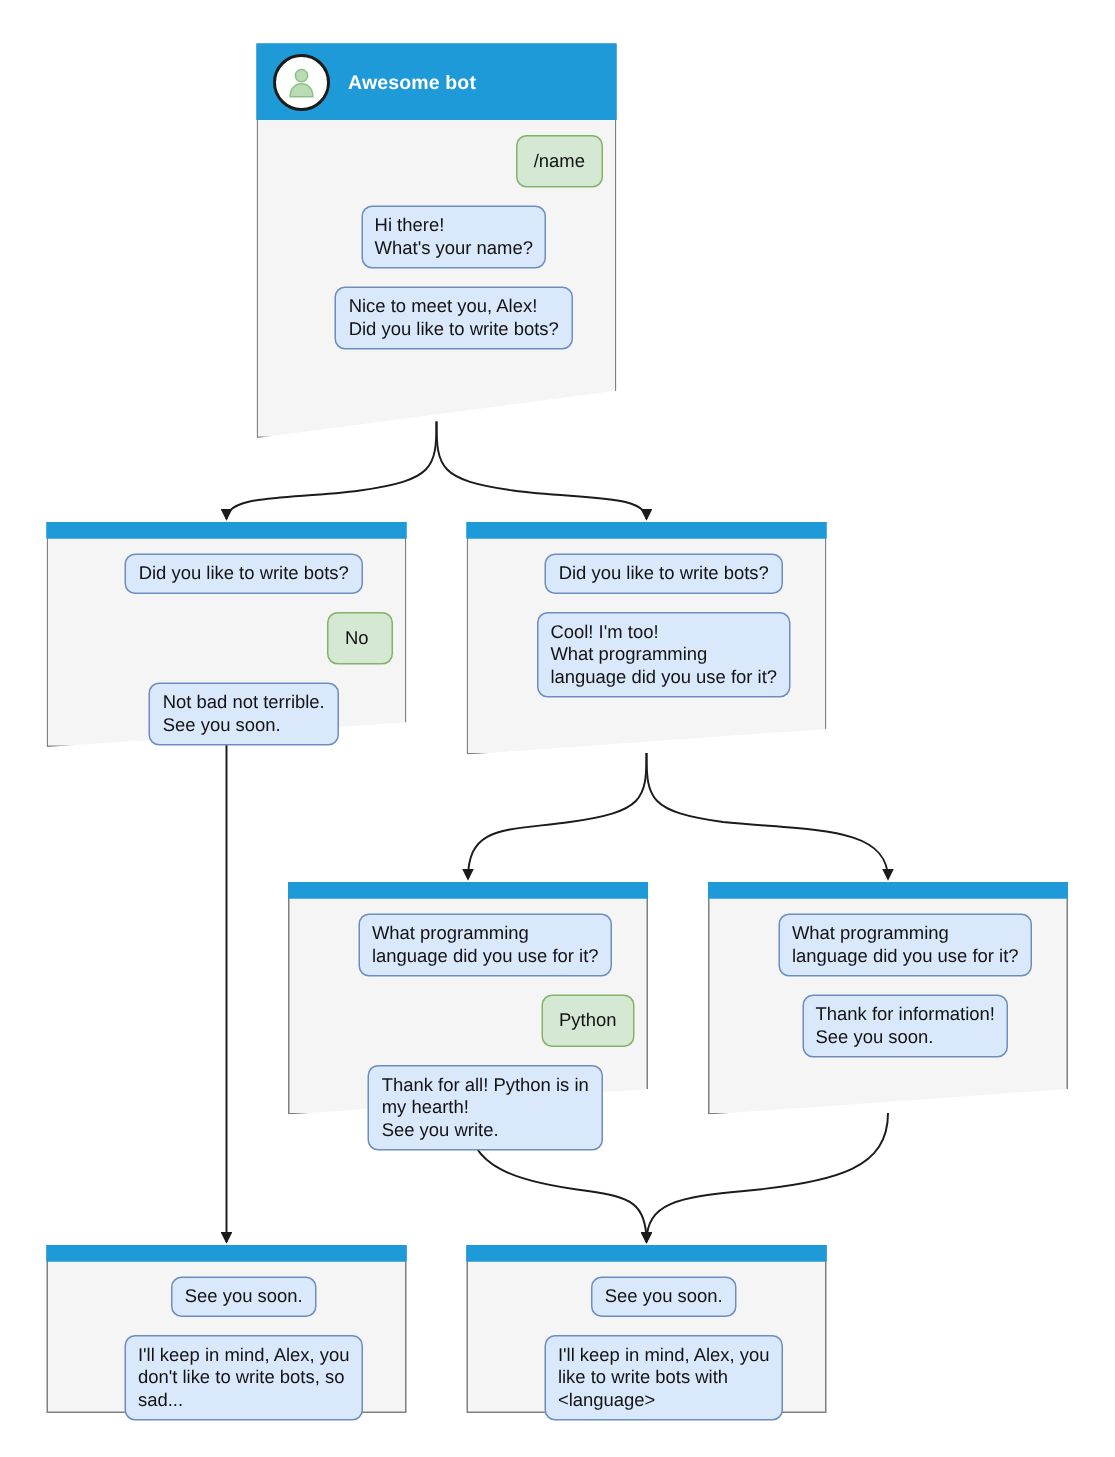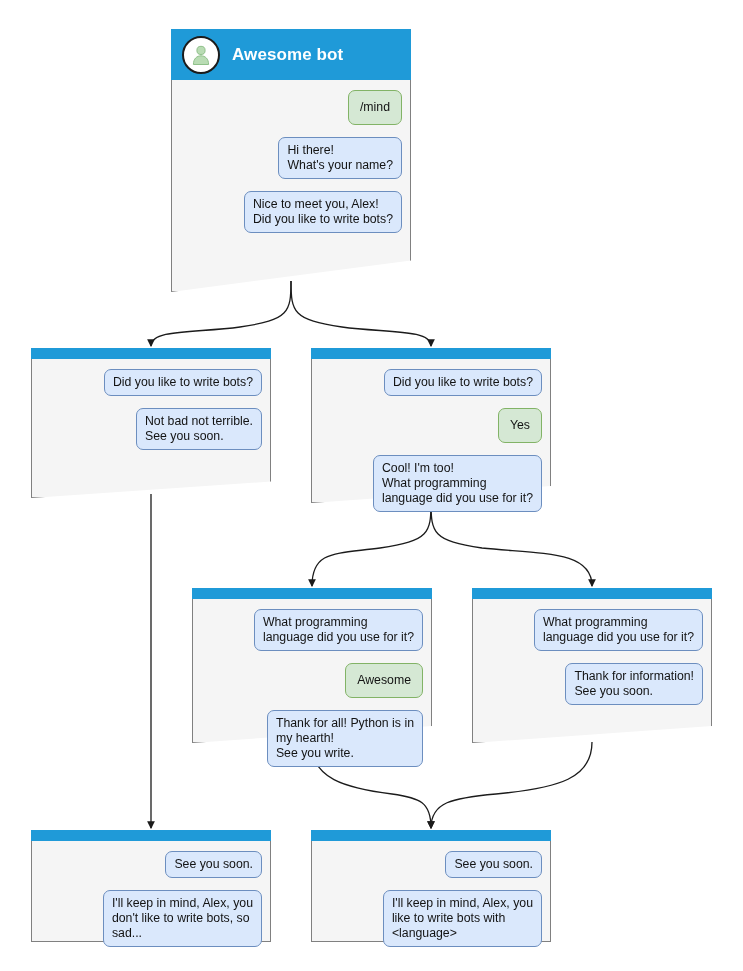--- a/index.html
+++ b/index.html
@@ -62,21 +62,21 @@
   .node-header.bar-only {
     height: 11px;
     padding: 0;
   }
   .node-header.with-title {
     height: 51px;
     padding: 0 0 0 10px;
   }
   .header-title {
     color: #ffffff;
-    font-size: 17px;
+    font-size: 13px;
     font-weight: bold;
     margin-left: 12px;
     letter-spacing: 0.1px;
     white-space: nowrap;
   }
   .avatar {
     width: 38px;
     height: 38px;
     border-radius: 50%;
     background: #ffffff;
@@ -92,21 +92,21 @@
   .chat-area {
     position: relative;
     padding: 10px 9px 0 9px;
     box-sizing: border-box;
   }
 
   .bubble-row {
     display: flex;
     margin-bottom: 12px;
   }
-  .bubble-row.left  { justify-content: flex-end; padding-left: 23px; }
+  .bubble-row.left  { justify-content: center; padding-left: 23px; }
   .bubble-row.right { justify-content: flex-end; }
 
   .bubble {
     display: inline-block;
     border-radius: 7px;
     padding: 5px 8px;
     font-size: 12.3px;
     line-height: 15px;
     color: #131313;
     box-sizing: border-box;
@@ -159,21 +159,21 @@
         <div class="avatar">
           <svg width="24" height="24" viewBox="0 0 24 24" aria-hidden="true">
             <circle cx="12" cy="7.4" r="4.1" fill="#b9dcb4" stroke="#8fc08a" stroke-width="1"></circle>
             <path d="M4.4 21.5 C4.4 15.6 8.0 12.8 12 12.8 C16 12.8 19.6 15.6 19.6 21.5 Z" fill="#b9dcb4" stroke="#8fc08a" stroke-width="1"></path>
           </svg>
         </div>
         <span class="header-title">Awesome bot</span>
       </div>
       <div class="chat-area">
         <div class="bubble-row right">
-          <span class="bubble user">/mind</span>
+          <span class="bubble user">/name</span>
         </div>
         <div class="bubble-row left">
           <span class="bubble bot">Hi there!
 What's your name?</span>
         </div>
         <div class="bubble-row left">
           <span class="bubble bot">Nice to meet you, Alex!
 Did you like to write bots?</span>
         </div>
       </div>
@@ -183,40 +183,40 @@
   <div class="node" style="left:31px; top:348px; width:240px; height:150px;">
     <div class="node-skew" style="clip-path: polygon(0 0, 100% 0, 100% 89%, 0 100%);"></div>
     <div class="node-body">
       <div class="node-header bar-only">
         <span class="header-title"></span>
       </div>
       <div class="chat-area">
         <div class="bubble-row left">
           <span class="bubble bot">Did you like to write bots?</span>
         </div>
+        <div class="bubble-row right">
+          <span class="bubble user">No</span>
+        </div>
         <div class="bubble-row left">
           <span class="bubble bot">Not bad not terrible.
 See you soon.</span>
         </div>
       </div>
     </div>
   </div>
 
   <div class="node" style="left:311px; top:348px; width:240px; height:155px;">
     <div class="node-skew" style="clip-path: polygon(0 0, 100% 0, 100% 89%, 0 100%);"></div>
     <div class="node-body">
       <div class="node-header bar-only">
         <span class="header-title"></span>
       </div>
       <div class="chat-area">
         <div class="bubble-row left">
           <span class="bubble bot">Did you like to write bots?</span>
-        </div>
-        <div class="bubble-row right">
-          <span class="bubble user">Yes</span>
         </div>
         <div class="bubble-row left">
           <span class="bubble bot">Cool! I'm too!
 What programming
 language did you use for it?</span>
         </div>
       </div>
     </div>
   </div>
 
@@ -225,21 +225,21 @@
     <div class="node-body">
       <div class="node-header bar-only">
         <span class="header-title"></span>
       </div>
       <div class="chat-area">
         <div class="bubble-row left">
           <span class="bubble bot">What programming
 language did you use for it?</span>
         </div>
         <div class="bubble-row right">
-          <span class="bubble user">Awesome</span>
+          <span class="bubble user">Python</span>
         </div>
         <div class="bubble-row left">
           <span class="bubble bot">Thank for all! Python is in
 my hearth!
 See you write.</span>
         </div>
       </div>
     </div>
   </div>
 

